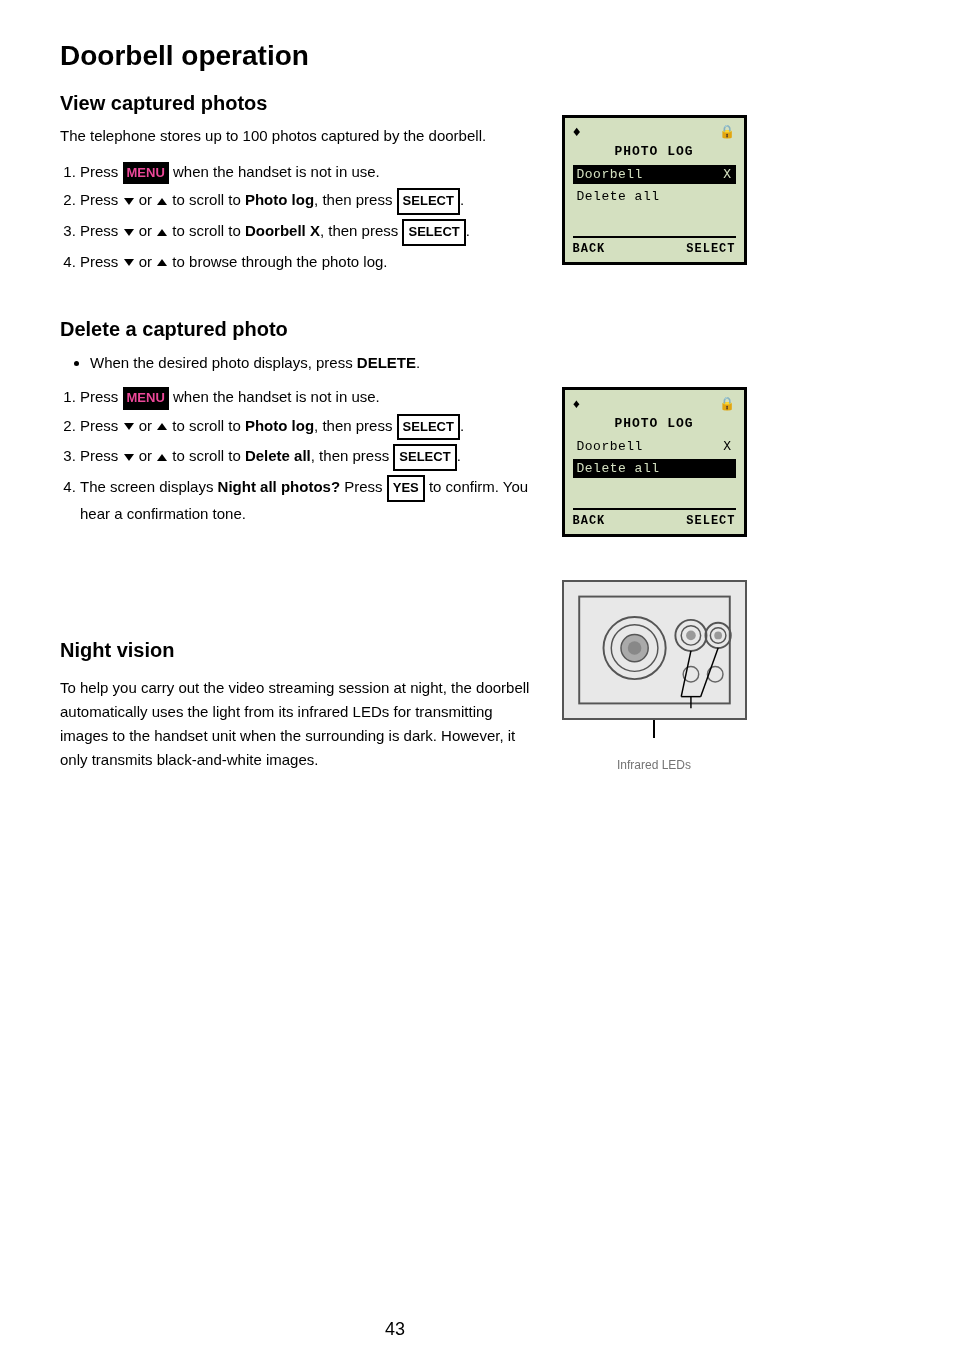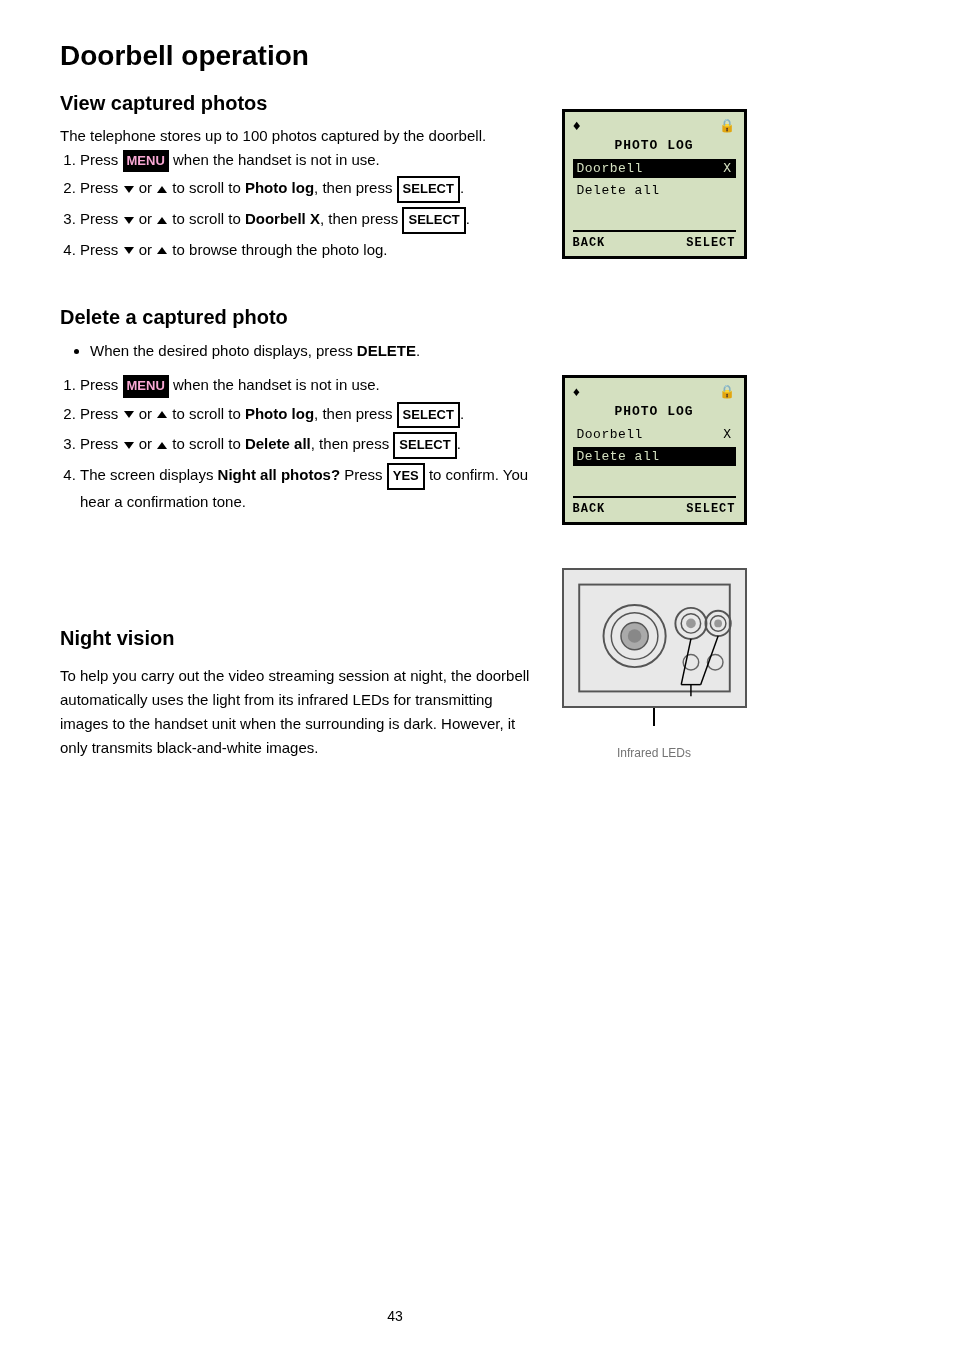--- a/index.html
+++ b/index.html
@@ -26,20 +26,21 @@
       margin-bottom: 20px;
     }
 
     h2.section-title {
       font-size: 20px;
       font-weight: bold;
       margin-bottom: 10px;
     }
 
     p.intro {
+      margin-bottom: 12px;
       line-height: 1.5;
     }
 
     ol {
       margin-left: 20px;
       margin-bottom: 14px;
       line-height: 1.7;
     }
 
     ol li {
@@ -49,21 +50,21 @@
 
     ul.bullet {
       list-style: disc;
       margin-left: 30px;
       line-height: 1.6;
     }
 
     .kbd {
       display: inline-block;
       background: #000;
-      color: #f9a8d4;
+      color: #ec4899;
       font-weight: bold;
       font-size: 13px;
       padding: 1px 4px;
       font-family: Arial, Helvetica, sans-serif;
     }
 
     .kbd-outline {
       display: inline-block;
       border: 2px solid #000;
       font-weight: bold;
@@ -247,24 +248,24 @@
 
     .arrow-line {
       width: 2px;
       height: 18px;
       background: #000;
       margin: 0 auto;
     }
 
     .page-number {
       position: absolute;
-      bottom: 30px;
+      bottom: 14px;
       left: 50%;
       transform: translateX(-50%);
-      font-size: 14px;
+      font-size: 18px;
     }
 
     .night-section {
       display: flex;
       align-items: flex-end;
       margin-bottom: 20px;
     }
 
     .night-text {
       flex: 1;

